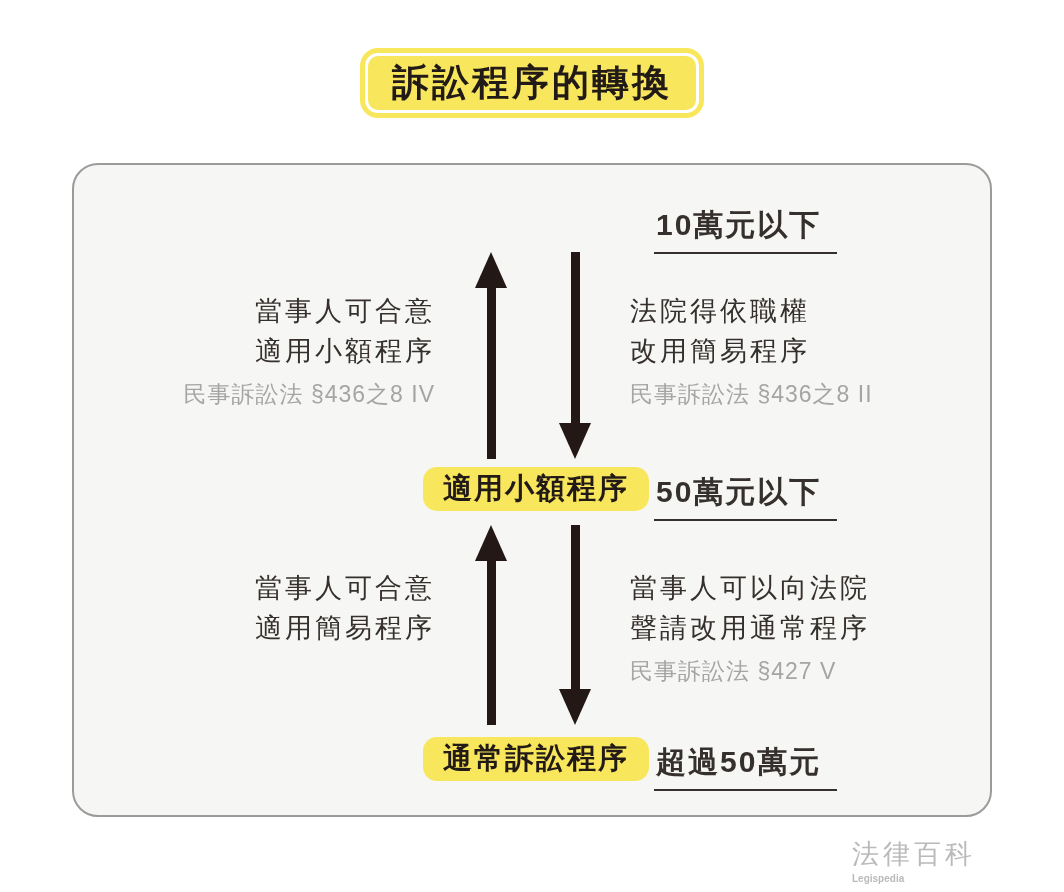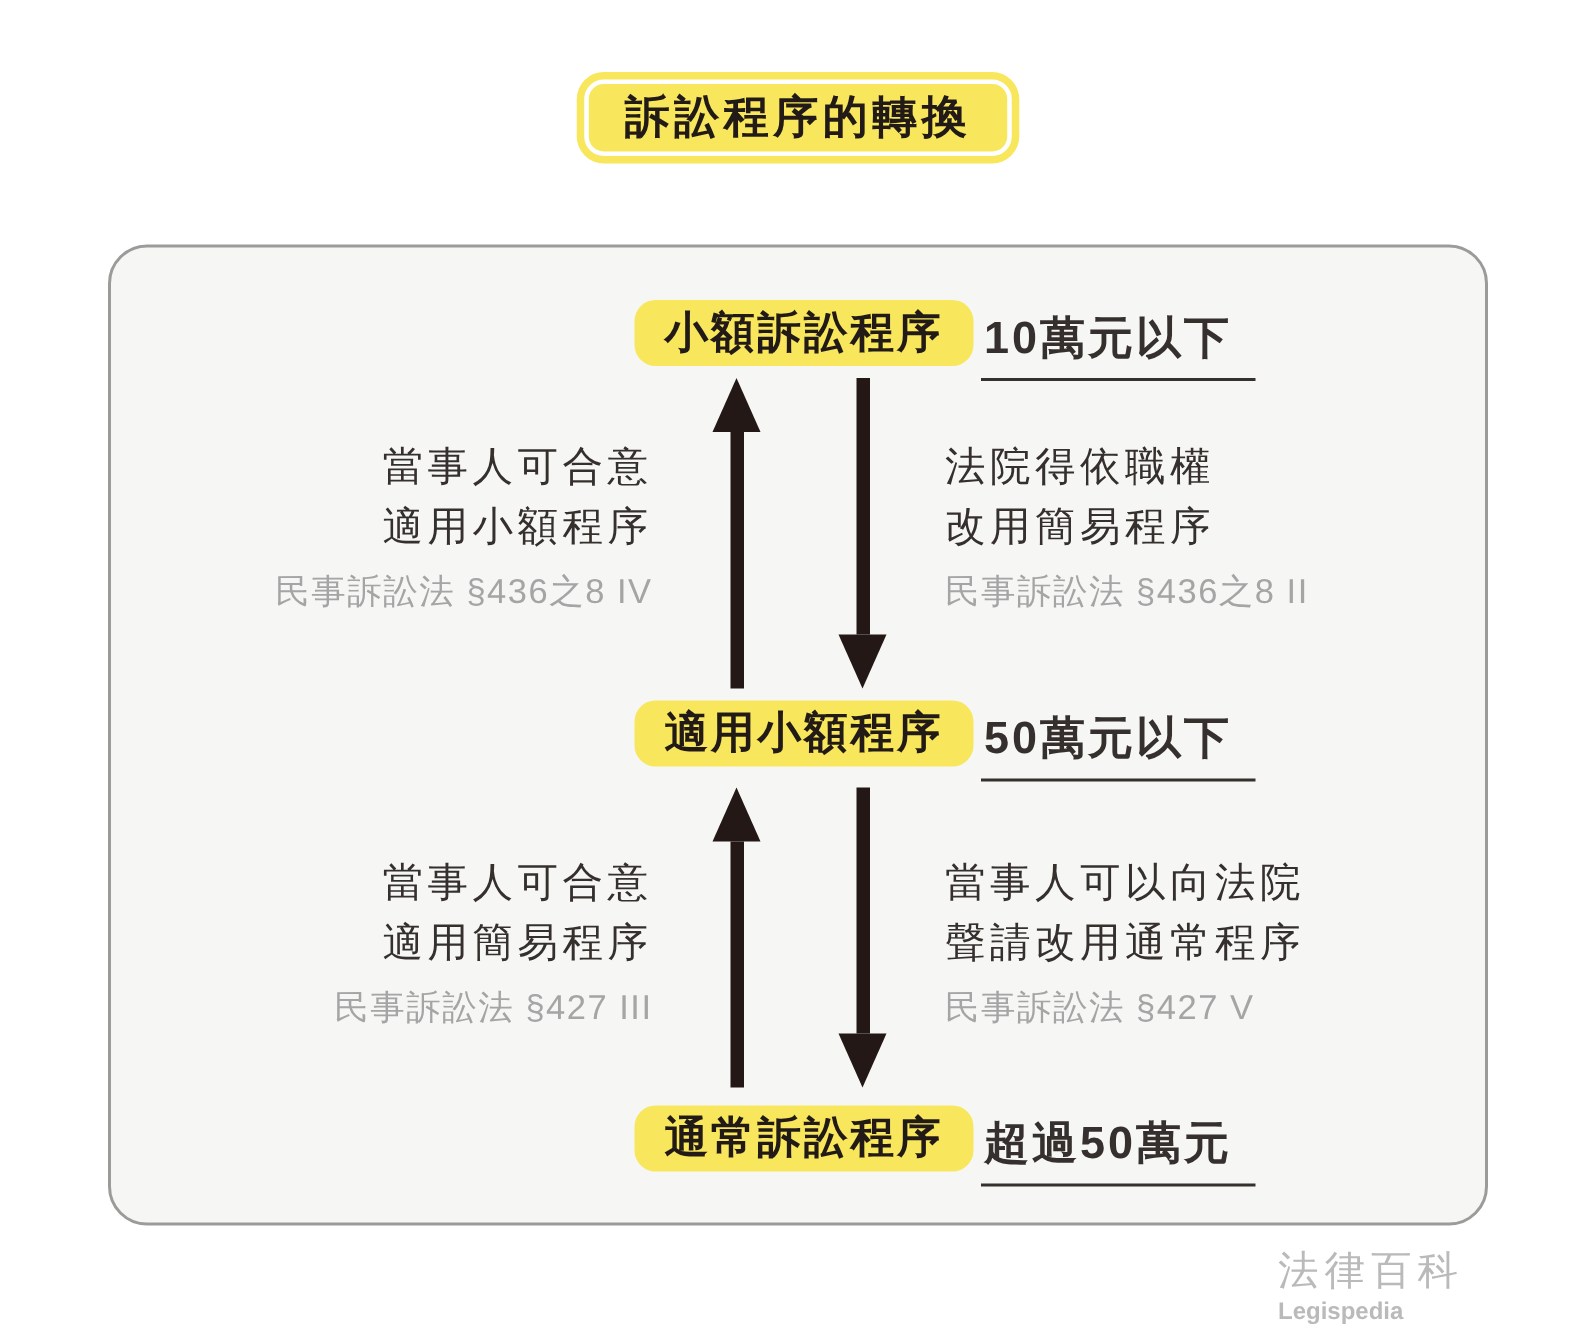--- a/index.html
+++ b/index.html
@@ -13,21 +13,21 @@
 
   
   .title-box {
     position:absolute; top:48px; left:50%; transform:translateX(-50%);
     background:var(--yellow,#F8E75C); border-radius:18px; padding:5px;
   }
   .title-inner {
     border:3px solid #ffffff; border-radius:13px; padding:2px 24px;
   }
   .title-text {
-    font-size:30px; font-weight:bold; color:var(--dark,#221A16);
+    font-size:37px; font-weight:bold; color:var(--dark,#221A16);
     letter-spacing:3px; white-space:nowrap;
   }
 
   
   .card {
     position:absolute; left:72px; top:163px; width:920px; height:654px;
     background:var(--card-bg,#F6F6F4);
     border:2px solid var(--card-border,#9B9B99);
     border-radius:26px;
   }
@@ -79,38 +79,35 @@
     font-size:23px; color:var(--gray,#A5A5A5); margin-top:8px;
     letter-spacing:1px; white-space:nowrap;
   }
 
   
   .logo {
     position:absolute; right:88px; bottom:8px; text-align:left;
     color:var(--logo-gray,#B9BAB9);
   }
   .logo-zh { font-size:27px; letter-spacing:4px; font-weight:500; white-space:nowrap; }
-  .logo-en { font-size:16px; font-weight:bold; margin-top:1px; white-space:nowrap; }
+  .logo-en { font-size:10px; font-weight:bold; margin-top:1px; white-space:nowrap; }
 </style>
 </head>
 <body>
 
 <div class="page">
 
   <div class="title-box">
     <div class="title-inner">
       <span class="title-text">訴訟程序的轉換</span>
     </div>
   </div>
 
   <div class="card">
 
-    <div class="node" style="top:35px;">
-      <span class="node-text">小額訴訟程序</span>
-    </div>
     <div class="threshold" style="top:38px;text-align:right;">10萬元以下</div>
 
     <div class="arrow" style="left:401px; top:87px; height:207px;">
       <div class="head-up"></div>
       <div class="shaft"></div>
     </div>
     <div class="arrow" style="left:485px; top:87px; height:207px;">
       <div class="shaft"></div>
       <div class="head-down"></div>
     </div>
@@ -136,21 +133,20 @@
       <div class="shaft"></div>
     </div>
     <div class="arrow" style="left:485px; top:360px; height:200px;">
       <div class="shaft"></div>
       <div class="head-down"></div>
     </div>
 
     <div class="side-label left" style="top:403px;">
       <div class="line">當事人可合意</div>
       <div class="line">適用簡易程序</div>
-      <div class="cite">民事訴訟法 §427 III</div>
     </div>
     <div class="side-label right" style="top:403px;">
       <div class="line">當事人可以向法院</div>
       <div class="line">聲請改用通常程序</div>
       <div class="cite">民事訴訟法 §427 V</div>
     </div>
 
     <div class="node" style="top:572px;">
       <span class="node-text">通常訴訟程序</span>
     </div>

